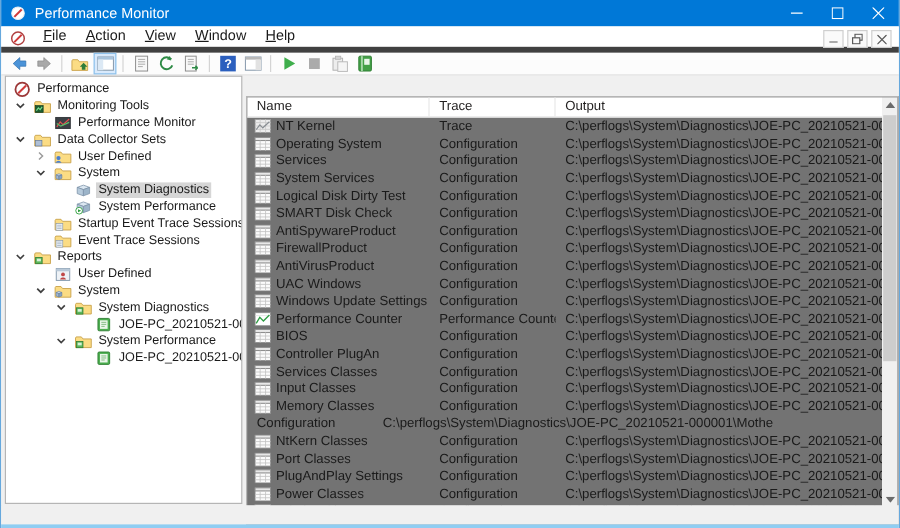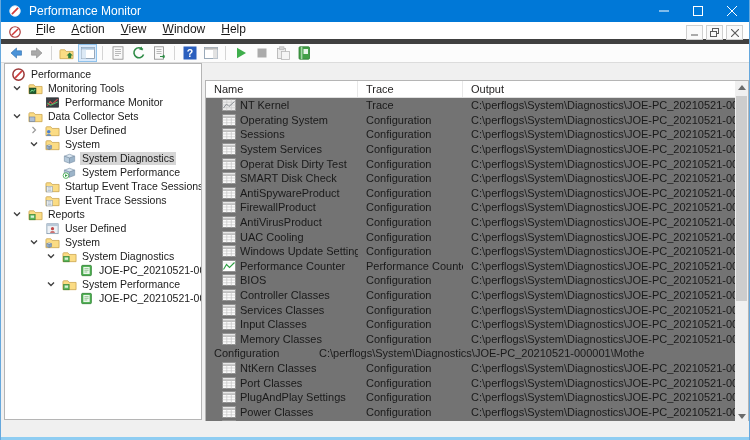--- a/index.html
+++ b/index.html
@@ -39,21 +39,21 @@
 
   .list-panel { position:absolute; left:204px; top:17px; width:544px; height:357px; background:#737373; border:1px solid #b5b5b5; overflow:hidden; }
   .list-header { position:absolute; top:0; left:0; right:13px; height:17px; display:flex; background:#ffffff; border-bottom:1px solid #e0e0e0; }
   .hcell { font-size:11px; color:#211f1f; padding:2px 0 0 8px; border-right:1px solid #e8e8e8; }
   .col0 { width:152px; flex:none; }
   .col1 { width:105px; flex:none; }
   .col2 { flex:1; border-right:none; overflow:hidden; }
   .list-body { position:absolute; top:17px; left:0; right:13px; bottom:13px; overflow:hidden; }
   .lrow { height:14.6px; display:flex; align-items:center; }
   .lcell { font-size:11px; color:#1a1a1a; padding-left:8px; white-space:nowrap; overflow:hidden; }
-  .lcell.col0 { display:flex; align-items:center; padding-left:16px; }
+  .lcell.col0 { display:flex; align-items:center; padding-left:6px; }
   .l-icon { flex:none; width:14px; margin-right:4px; }
   .l-name { white-space:nowrap; overflow:hidden; }
 
   
   .vscroll { position:absolute; top:0; right:0; bottom:13px; width:13px; background:#f0f0f0; }
   .vscroll .sb-arrow { position:absolute; left:0; width:13px; height:13px; display:flex; align-items:center; justify-content:center; }
   .vscroll .up { top:0; } .vscroll .down { bottom:0; }
   .vthumb { position:absolute; left:1px; width:11px; top:15px; height:205px; background:#cdcdcd; }
   .hscroll { position:absolute; left:0; right:13px; bottom:0; height:13px; background:#f0f0f0; }
   .hscroll .sb-arrow { position:absolute; top:0; width:13px; height:13px; display:flex; align-items:center; justify-content:center; }
@@ -528,21 +528,21 @@
           </div>
           <div class="lrow">
             <div class="lcell col0">
               <span class="icon l-icon">
                 <svg viewBox="0 0 14 12" width="14" height="12">
                   <rect x="0.5" y="0.5" width="13" height="11" fill="#fbfbfb" stroke="#8f8f8f" stroke-width="0.9"></rect>
                   <rect x="0.5" y="0.5" width="13" height="2.6" fill="#e8e8e8" stroke="#8f8f8f" stroke-width="0.9"></rect>
                   <path d="M4.8 3 V11.5 M9.3 3 V11.5 M0.5 6 H13.5 M0.5 8.8 H13.5" stroke="#c4c4c4" stroke-width="0.7"></path>
                 </svg>
               </span>
-              <span class="l-name">Sessions</span>
+              <span class="l-name">Services</span>
             </div>
             <div class="lcell col1">Configuration</div>
             <div class="lcell col2">C:\perflogs\System\Diagnostics\JOE-PC_20210521-000001\Proces</div>
           </div>
           <div class="lrow">
             <div class="lcell col0">
               <span class="icon l-icon">
                 <svg viewBox="0 0 14 12" width="14" height="12">
                   <rect x="0.5" y="0.5" width="13" height="11" fill="#fbfbfb" stroke="#8f8f8f" stroke-width="0.9"></rect>
                   <rect x="0.5" y="0.5" width="13" height="2.6" fill="#e8e8e8" stroke="#8f8f8f" stroke-width="0.9"></rect>
@@ -556,21 +556,21 @@
           </div>
           <div class="lrow">
             <div class="lcell col0">
               <span class="icon l-icon">
                 <svg viewBox="0 0 14 12" width="14" height="12">
                   <rect x="0.5" y="0.5" width="13" height="11" fill="#fbfbfb" stroke="#8f8f8f" stroke-width="0.9"></rect>
                   <rect x="0.5" y="0.5" width="13" height="2.6" fill="#e8e8e8" stroke="#8f8f8f" stroke-width="0.9"></rect>
                   <path d="M4.8 3 V11.5 M9.3 3 V11.5 M0.5 6 H13.5 M0.5 8.8 H13.5" stroke="#c4c4c4" stroke-width="0.7"></path>
                 </svg>
               </span>
-              <span class="l-name">Operat Disk Dirty Test</span>
+              <span class="l-name">Logical Disk Dirty Test</span>
             </div>
             <div class="lcell col1">Configuration</div>
             <div class="lcell col2">C:\perflogs\System\Diagnostics\JOE-PC_20210521-000001\Logica</div>
           </div>
           <div class="lrow">
             <div class="lcell col0">
               <span class="icon l-icon">
                 <svg viewBox="0 0 14 12" width="14" height="12">
                   <rect x="0.5" y="0.5" width="13" height="11" fill="#fbfbfb" stroke="#8f8f8f" stroke-width="0.9"></rect>
                   <rect x="0.5" y="0.5" width="13" height="2.6" fill="#e8e8e8" stroke="#8f8f8f" stroke-width="0.9"></rect>
@@ -626,21 +626,21 @@
           </div>
           <div class="lrow">
             <div class="lcell col0">
               <span class="icon l-icon">
                 <svg viewBox="0 0 14 12" width="14" height="12">
                   <rect x="0.5" y="0.5" width="13" height="11" fill="#fbfbfb" stroke="#8f8f8f" stroke-width="0.9"></rect>
                   <rect x="0.5" y="0.5" width="13" height="2.6" fill="#e8e8e8" stroke="#8f8f8f" stroke-width="0.9"></rect>
                   <path d="M4.8 3 V11.5 M9.3 3 V11.5 M0.5 6 H13.5 M0.5 8.8 H13.5" stroke="#c4c4c4" stroke-width="0.7"></path>
                 </svg>
               </span>
-              <span class="l-name">UAC Cooling</span>
+              <span class="l-name">UAC Windows</span>
             </div>
             <div class="lcell col1">Configuration</div>
             <div class="lcell col2">C:\perflogs\System\Diagnostics\JOE-PC_20210521-000001\UAC Se</div>
           </div>
           <div class="lrow">
             <div class="lcell col0">
               <span class="icon l-icon">
                 <svg viewBox="0 0 14 12" width="14" height="12">
                   <rect x="0.5" y="0.5" width="13" height="11" fill="#fbfbfb" stroke="#8f8f8f" stroke-width="0.9"></rect>
                   <rect x="0.5" y="0.5" width="13" height="2.6" fill="#e8e8e8" stroke="#8f8f8f" stroke-width="0.9"></rect>
@@ -682,21 +682,21 @@
           </div>
           <div class="lrow">
             <div class="lcell col0">
               <span class="icon l-icon">
                 <svg viewBox="0 0 14 12" width="14" height="12">
                   <rect x="0.5" y="0.5" width="13" height="11" fill="#fbfbfb" stroke="#8f8f8f" stroke-width="0.9"></rect>
                   <rect x="0.5" y="0.5" width="13" height="2.6" fill="#e8e8e8" stroke="#8f8f8f" stroke-width="0.9"></rect>
                   <path d="M4.8 3 V11.5 M9.3 3 V11.5 M0.5 6 H13.5 M0.5 8.8 H13.5" stroke="#c4c4c4" stroke-width="0.7"></path>
                 </svg>
               </span>
-              <span class="l-name">Controller Classes</span>
+              <span class="l-name">Controller PlugAn</span>
             </div>
             <div class="lcell col1">Configuration</div>
             <div class="lcell col2">C:\perflogs\System\Diagnostics\JOE-PC_20210521-000001\Contro</div>
           </div>
           <div class="lrow">
             <div class="lcell col0">
               <span class="icon l-icon">
                 <svg viewBox="0 0 14 12" width="14" height="12">
                   <rect x="0.5" y="0.5" width="13" height="11" fill="#fbfbfb" stroke="#8f8f8f" stroke-width="0.9"></rect>
                   <rect x="0.5" y="0.5" width="13" height="2.6" fill="#e8e8e8" stroke="#8f8f8f" stroke-width="0.9"></rect>

